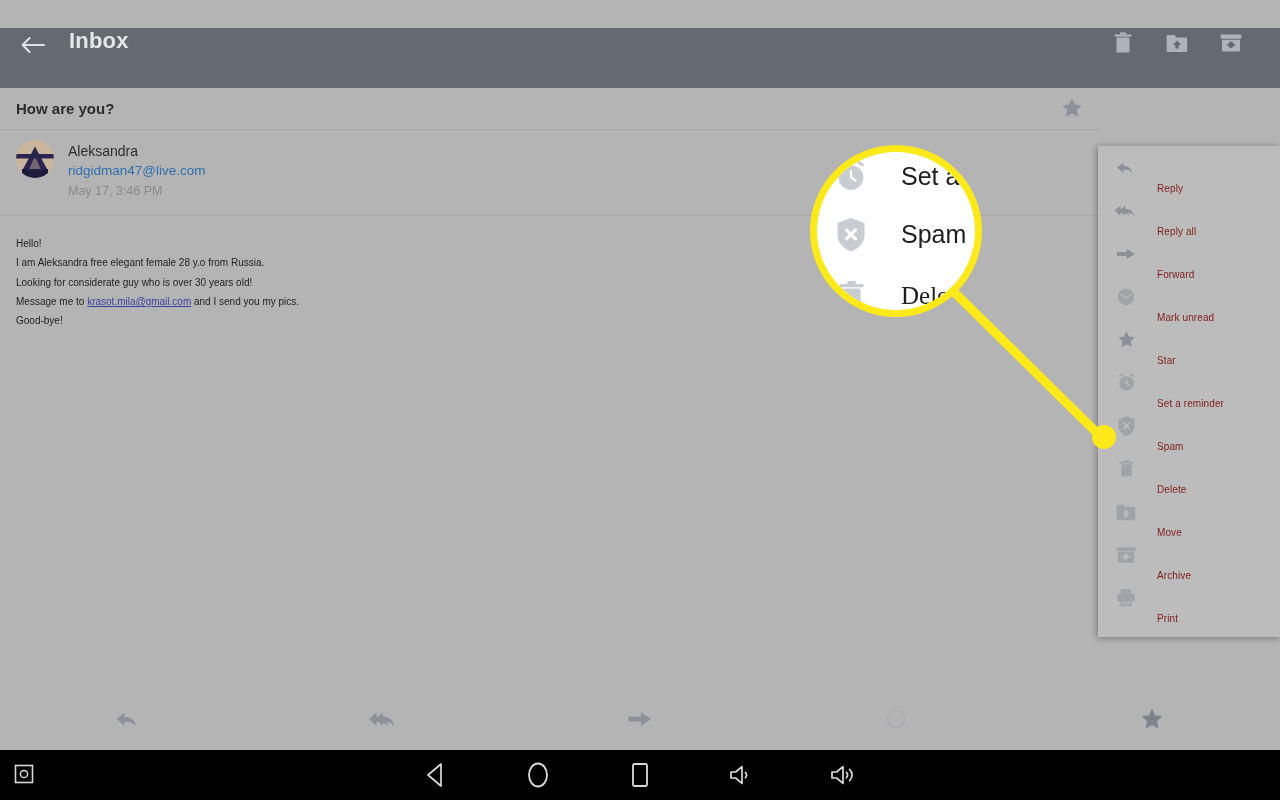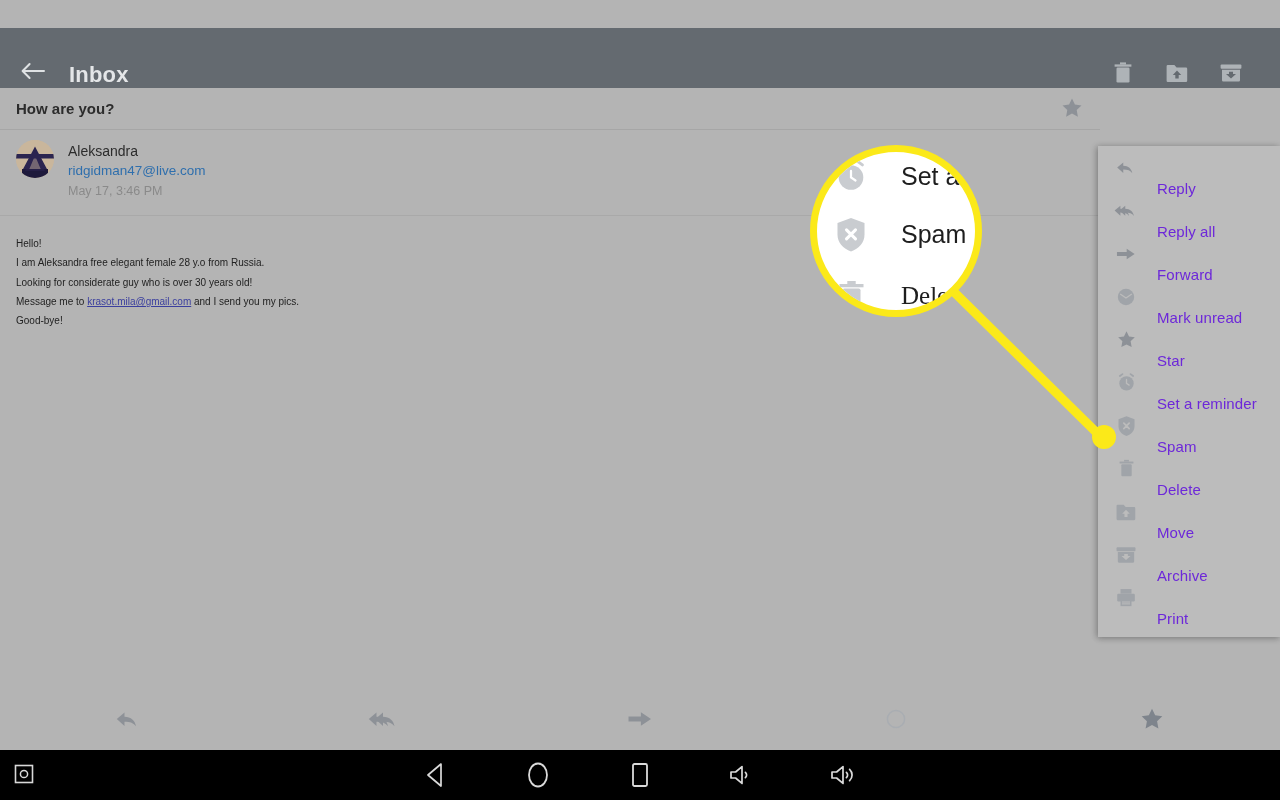--- a/index.html
+++ b/index.html
@@ -19,21 +19,21 @@
   .sb-left { display:flex; align-items:center; gap:9px; padding-left:10px; }
   .sb-right { margin-left:auto; display:flex; align-items:center; gap:9px; padding-right:12px; }
   .sb-icon { display:block; opacity:.82; }
   .sb-time {
     color:#e8e8e8; font-size:14px; letter-spacing:.2px; padding-left:3px;
   }
 
   
   .toolbar {
     position:absolute; left:0; top:28px; width:1280px; height:60px;
-    background:#646a70; display:flex; align-items:flex-end;
+    background:#646a70; display:flex; align-items:flex-start;
   }
   .tb-back { margin-left:16px; width:34px; height:34px; display:flex; align-items:center; justify-content:center; }
   .tb-title {
     color:#e4e6e8; font-size:22px; font-weight:bold; margin-left:19px; letter-spacing:.2px;
   }
   .tb-actions { margin-left:auto; display:flex; align-items:center; gap:24px; padding-right:34px; }
   .tb-act { width:30px; height:30px; display:flex; align-items:center; justify-content:center; }
 
   
   .content { position:absolute; left:0; top:88px; width:1100px; height:600px; background:#b4b4b4; }
@@ -84,21 +84,21 @@
 
   
   .popup {
     position:absolute; left:1098px; top:146px; width:182px; height:491px;
     background:#bcbcbc; box-shadow:-2px 0 6px rgba(0,0,0,.18), 0 2px 6px rgba(0,0,0,.18);
   }
   .menu-item {
     height:43px; display:flex; align-items:center; padding-left:16px;
   }
   .menu-icon { width:24px; height:24px; display:flex; align-items:center; justify-content:center; }
-  .menu-label { font-size:15px; color:#6d28d9; padding-left:19px; letter-spacing:.1px;margin-top:42px; }
+  .menu-label { font-size:10px; color:#7f1d1d; padding-left:19px; letter-spacing:.1px;margin-top:42px; }
 
   
   .callout-svg { position:absolute; left:0; top:0; width:1280px; height:800px; pointer-events:none; }
   .zoomcircle {
     position:absolute; left:810px; top:145px; width:172px; height:172px;
     border-radius:50%; background:#ffffff; border:7px solid #fbe919;
     overflow:hidden;
   }
   .zoom-inner { position:absolute; left:0; top:0; width:158px; height:158px; }
   .zoom-row { position:absolute; display:flex; align-items:center; }

